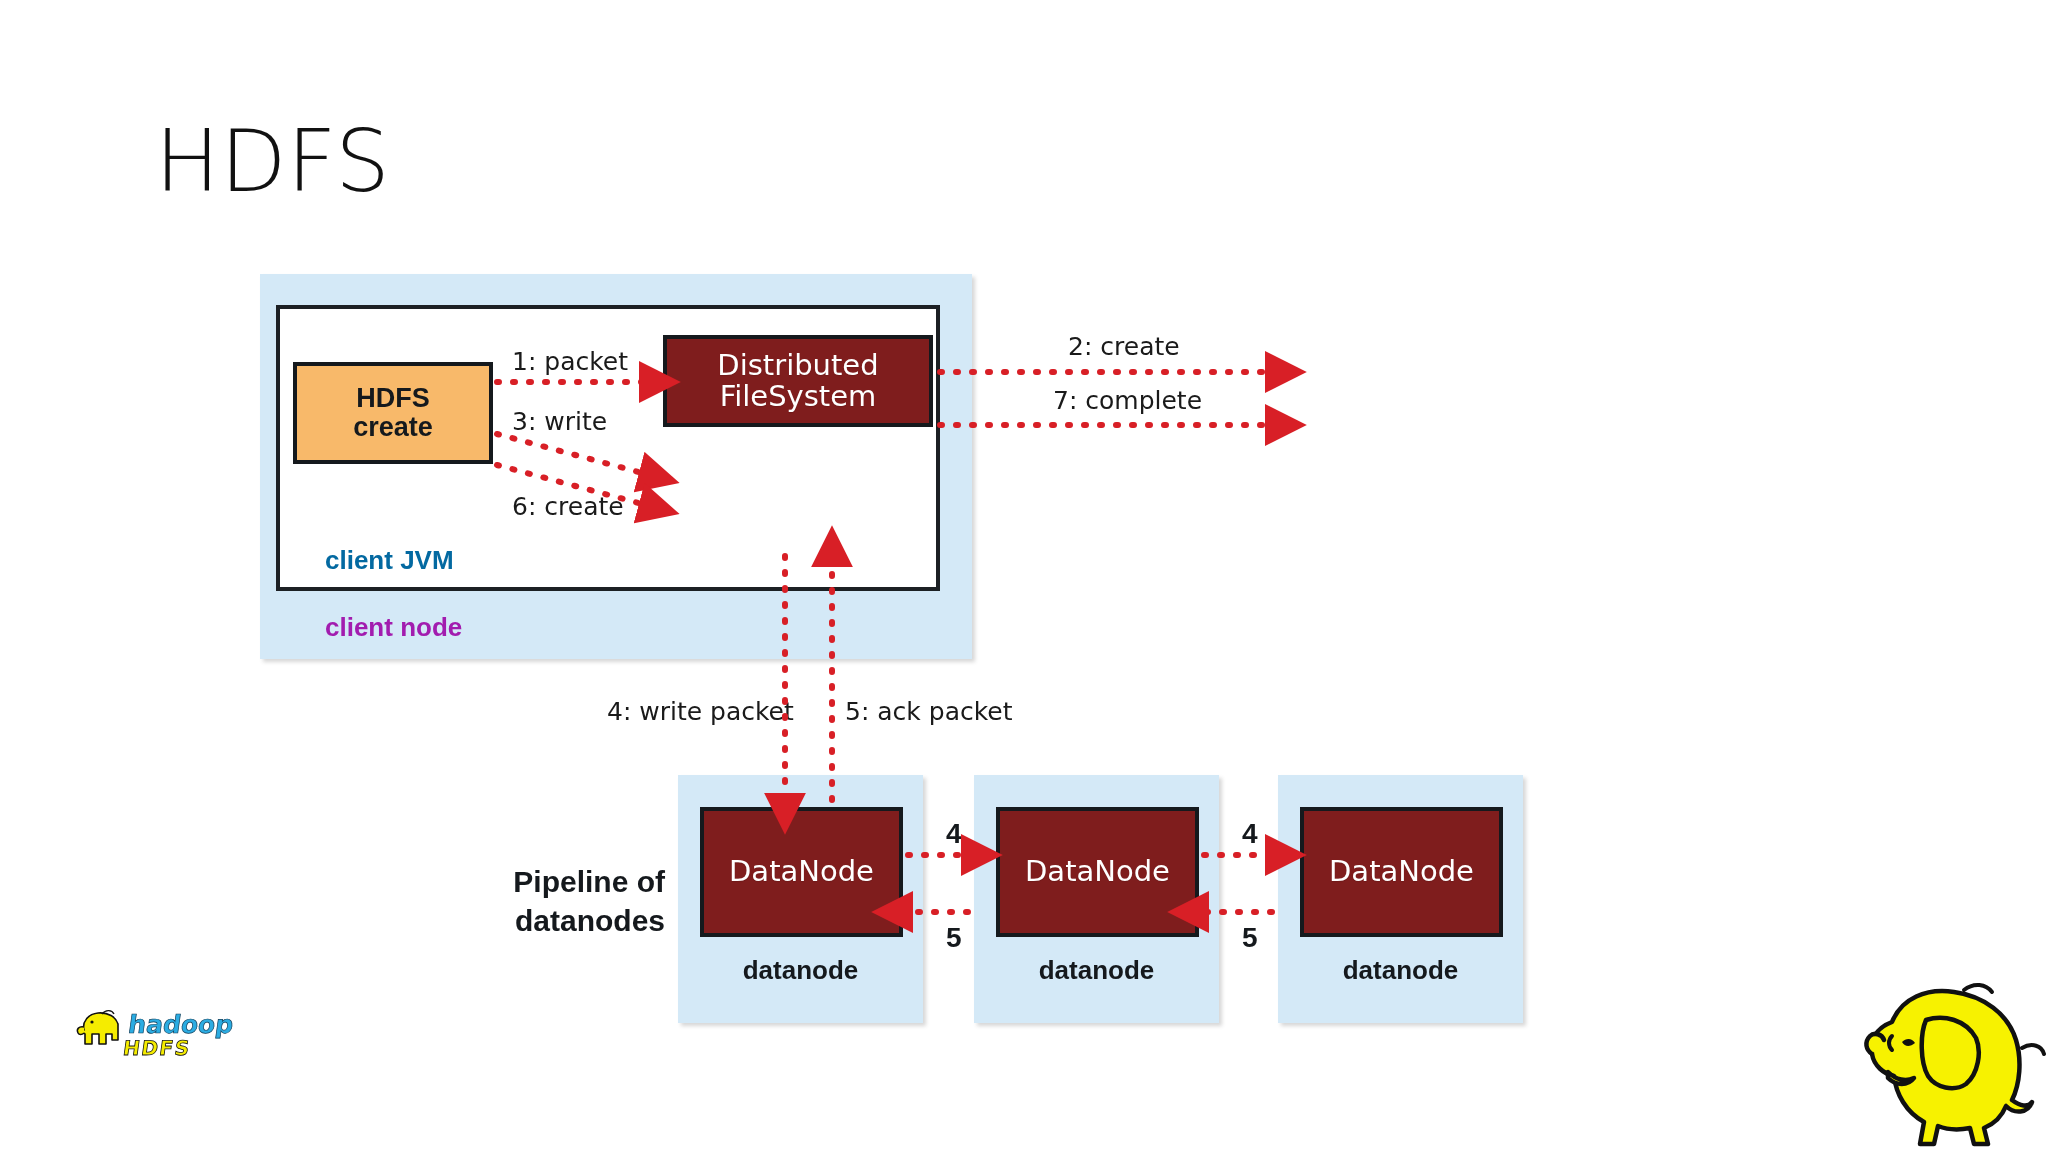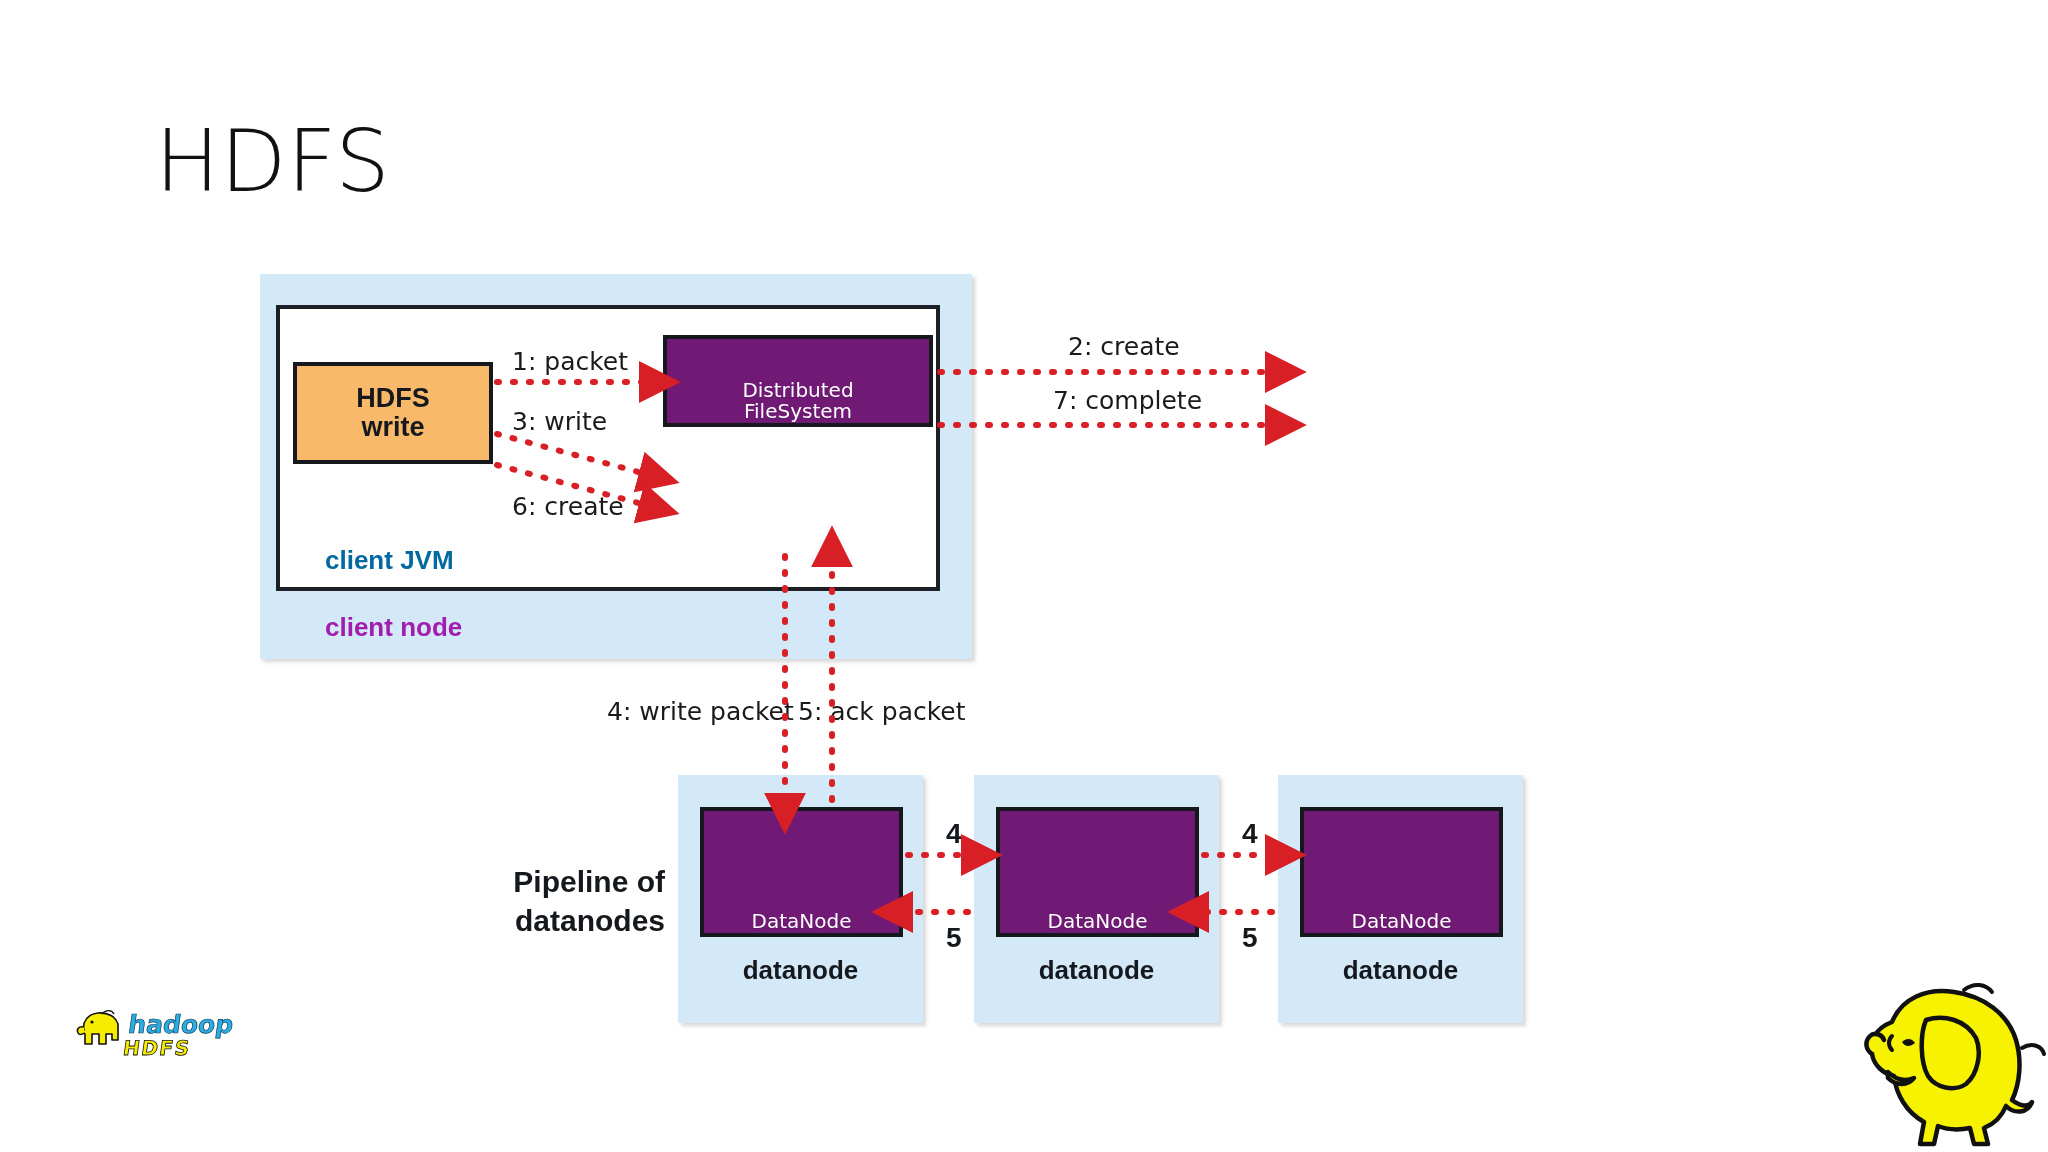--- a/index.html
+++ b/index.html
@@ -85,27 +85,26 @@
     border: 4px solid #15191d;
     box-sizing: border-box;
     display: flex;
     align-items: center;
     justify-content: center;
     text-align: center;
     line-height: 1.08;
   }
 
   .box-blue {
-    background: #701a75;
+    background: #7f1d1d;
     color: #ffffff;
-    font-size: 20px;
+    font-size: 29px;
     font-weight: 400;
     font-family: "DejaVu Sans", sans-serif;
     text-shadow: 0 1px 1px rgba(0,0,0,0.12);
-    align-items: flex-end;
   }
 
   .box-orange {
     background: #f8b96a;
     color: #15191d;
     font-size: 27px;
     font-weight: bold;
   }
 
   .hdfs-client {
@@ -195,21 +194,21 @@
     color: #1a1a1a;
     white-space: nowrap;
     font-family: "DejaVu Sans", sans-serif;
   }
   .lb-create1   { left: 512px;  top: 347px; }
   .lb-write3    { left: 512px;  top: 407px; }
   .lb-close6    { left: 512px;  top: 492px; }
   .lb-create2   { left: 1068px; top: 332px; }
   .lb-complete7 { left: 1053px; top: 386px; }
   .lb-writepkt  { left: 607px;  top: 697px; }
-  .lb-ackpkt    { left: 798px;  top: 697px; }
+  .lb-ackpkt    { left: 845px;  top: 697px; }
 
   .edge-num {
     position: absolute;
     font-size: 28px;
     font-weight: bold;
     color: #15191d;
   }
   .num-4a { left: 946px;  top: 818px; }
   .num-5a { left: 946px;  top: 922px; }
   .num-4b { left: 1242px; top: 818px; }
@@ -249,21 +248,21 @@
 
 <div class="diagram">
 
   <div class="node-container client-node">
     <div class="client-jvm"></div>
   </div>
 
   <div class="box box-orange hdfs-client">
     <span>
       <span>HDFS</span><br>
-      <span>write</span>
+      <span>create</span>
     </span>
   </div>
 
   <div class="box box-blue dfs-box">
     <span>
       <span>Distributed</span><br>
       <span>FileSystem</span>
     </span>
   </div>
 

